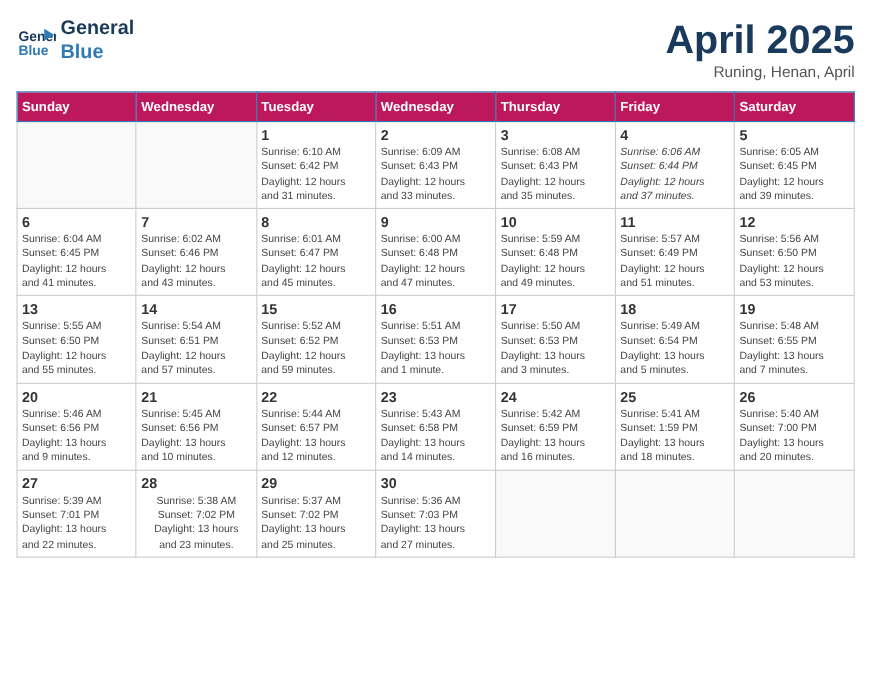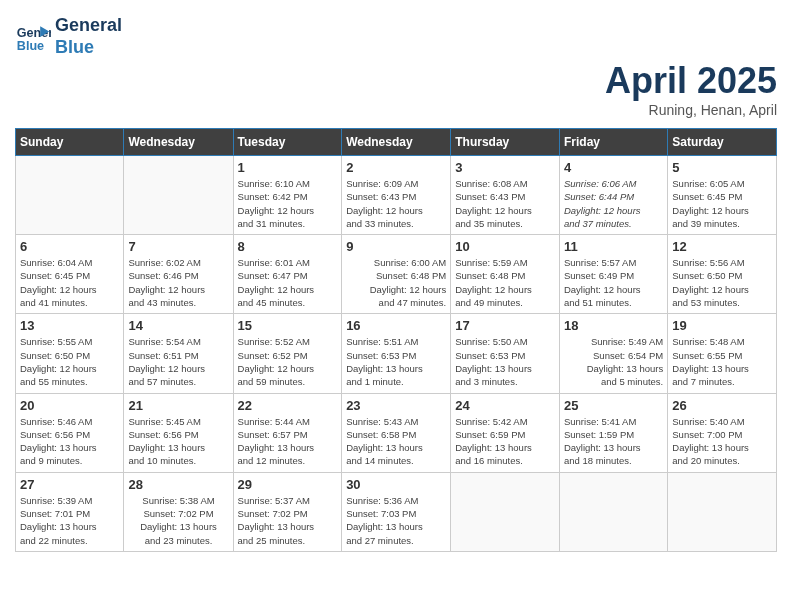--- a/index.html
+++ b/index.html
@@ -31,33 +31,32 @@
       height: 36px;
       margin-right: 4px;
     }
     .title-section {
       text-align: right;
     }
     .month-title {
       font-size: 36px;
       font-weight: bold;
       color: #1a3a5c;
-      margin-top: 45px;
     }
     .location {
       font-size: 14px;
       color: #555;
     }
     .calendar {
       width: 100%;
       border-collapse: collapse;
       border: 1px solid #ccc;
     }
     .calendar th {
-      background-color: #404040;
+      background-color: #be185d;
       color: #fff;
       font-size: 12px;
       font-weight: bold;
       padding: 6px 4px;
       text-align: left;
       border: 1px solid #2e7bb5;
     }
     .calendar td {
       border: 1px solid #ccc;
       vertical-align: top;
@@ -174,21 +173,21 @@
         </td>
         <td>
           <div class="day-number">8</div>
           <div class="day-info" style="white-space: pre-line;">Sunrise: 6:01 AM
 Sunset: 6:47 PM
 Daylight: 12 hours
 and 45 minutes.</div>
         </td>
         <td>
           <div class="day-number">9</div>
-          <div class="day-info" style="white-space: pre-line; text-align: right;">Sunrise: 6:00 AM
+          <div class="day-info" style="white-space: pre-line;">Sunrise: 6:00 AM
 Sunset: 6:48 PM
 Daylight: 12 hours
 and 47 minutes.</div>
         </td>
         <td>
           <div class="day-number">10</div>
           <div class="day-info" style="white-space: pre-line;">Sunrise: 5:59 AM
 Sunset: 6:48 PM
 Daylight: 12 hours
 and 49 minutes.</div>
@@ -239,21 +238,21 @@
         </td>
         <td>
           <div class="day-number">17</div>
           <div class="day-info" style="white-space: pre-line;">Sunrise: 5:50 AM
 Sunset: 6:53 PM
 Daylight: 13 hours
 and 3 minutes.</div>
         </td>
         <td>
           <div class="day-number">18</div>
-          <div class="day-info" style="white-space: pre-line; text-align: right;">Sunrise: 5:49 AM
+          <div class="day-info" style="white-space: pre-line;">Sunrise: 5:49 AM
 Sunset: 6:54 PM
 Daylight: 13 hours
 and 5 minutes.</div>
         </td>
         <td>
           <div class="day-number">19</div>
           <div class="day-info" style="white-space: pre-line;">Sunrise: 5:48 AM
 Sunset: 6:55 PM
 Daylight: 13 hours
 and 7 minutes.</div>

